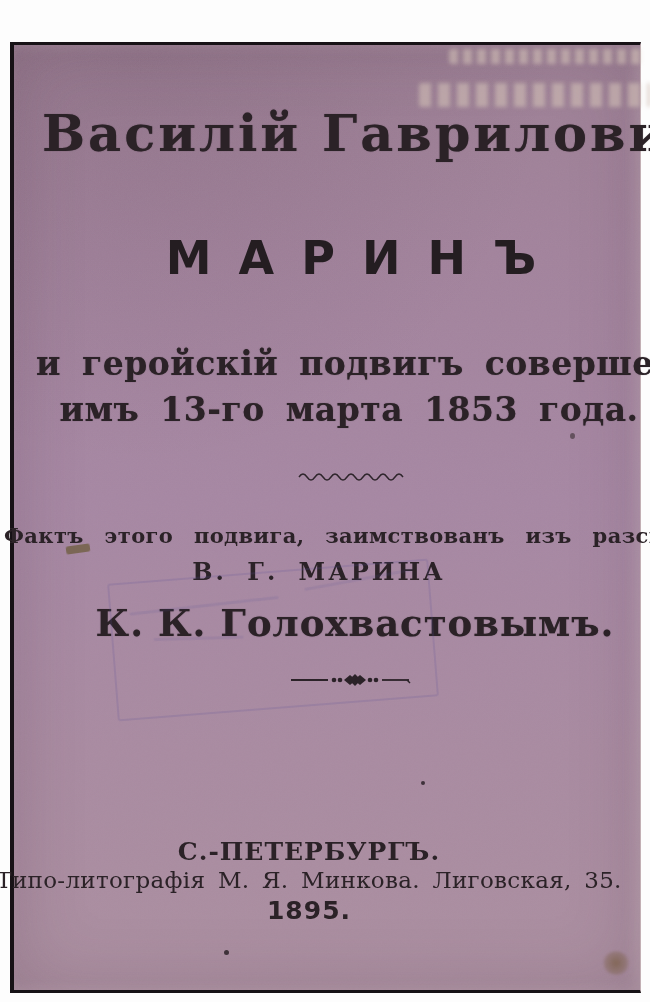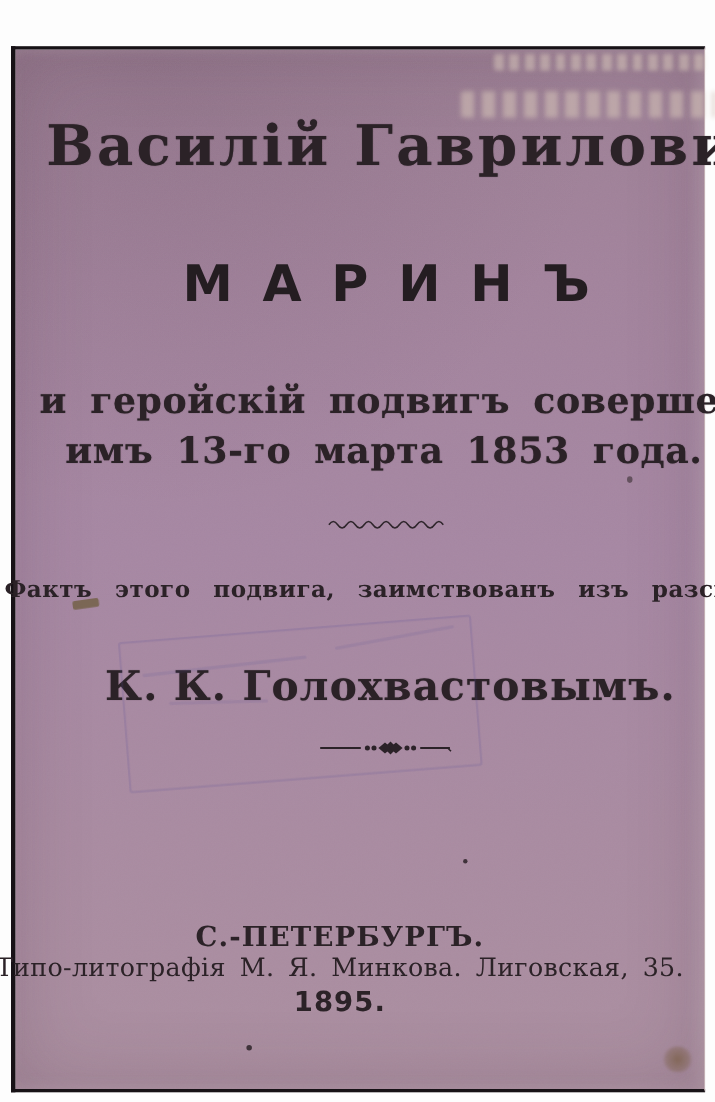--- a/index.html
+++ b/index.html
@@ -127,20 +127,21 @@
       <div>имъ 13-го марта 1853 года.</div>
     </div>
 
     <div class="abs wavy">
       <svg class="orn" width="108" height="12" viewBox="0 0 108 12" xmlns="http://www.w3.org/2000/svg">
         <path d="M2,7 q4,-6 8,0 t8,0 t8,0 t8,0 t8,0 t8,0 t8,0 t8,0 t8,0 t8,0 t8,0 t8,0 t8,0" fill="none" stroke="#2e252b" stroke-width="1.4"></path>
       </svg>
     </div>
 
     <div class="abs note-line">Фактъ этого подвига, заимствованъ изъ разсказовъ</div>
+    <div class="abs note-name">В. Г. МАРИНА</div>
     <div class="abs author">К. К. Голохвастовымъ.</div>
 
     <div class="abs fleuron">
       <svg class="orn" width="120" height="16" viewBox="0 0 120 16" xmlns="http://www.w3.org/2000/svg">
         <g stroke="#2b2228" fill="#2b2228">
           <line x1="0" y1="8" x2="37" y2="8" stroke-width="1.8"></line>
           <circle cx="43" cy="8" r="2.3" stroke="none"></circle>
           <circle cx="49" cy="8" r="2.3" stroke="none"></circle>
           <path d="M53,8 L59,3 L65,8 L59,13 Z" stroke="none"></path>
           <path d="M58,8 L64,2 L70,8 L64,14 Z" stroke="none"></path>

